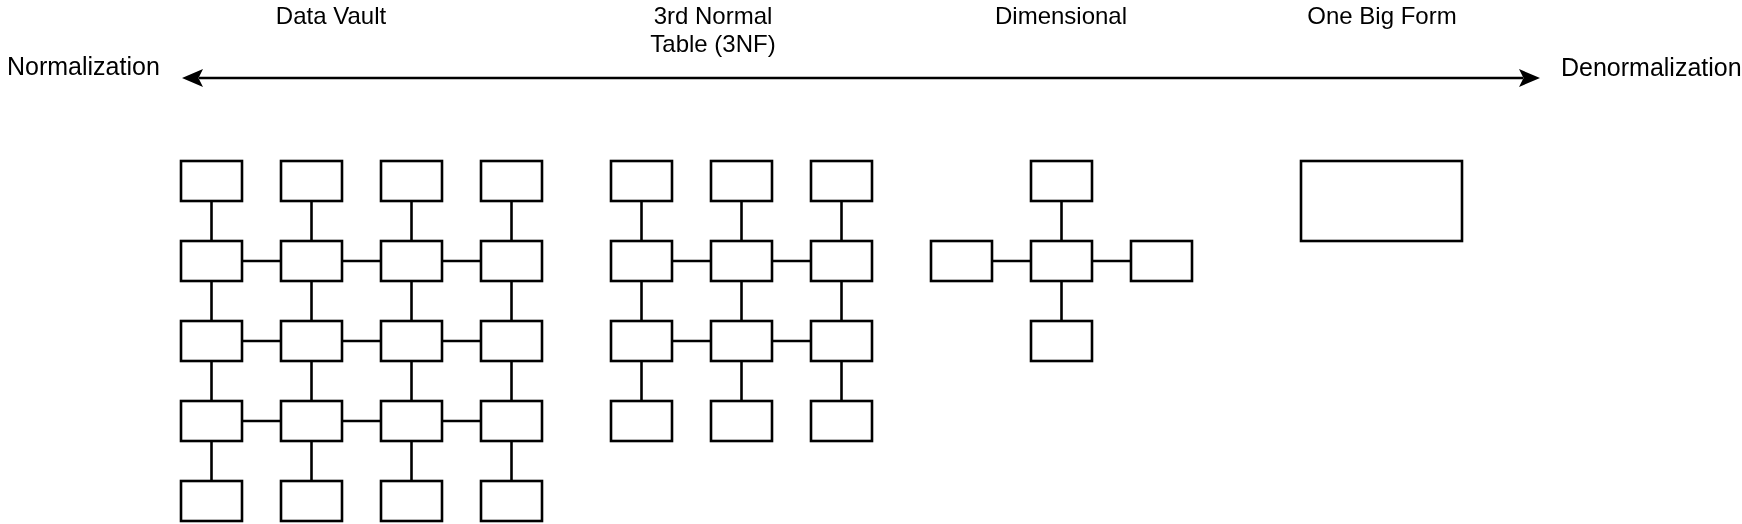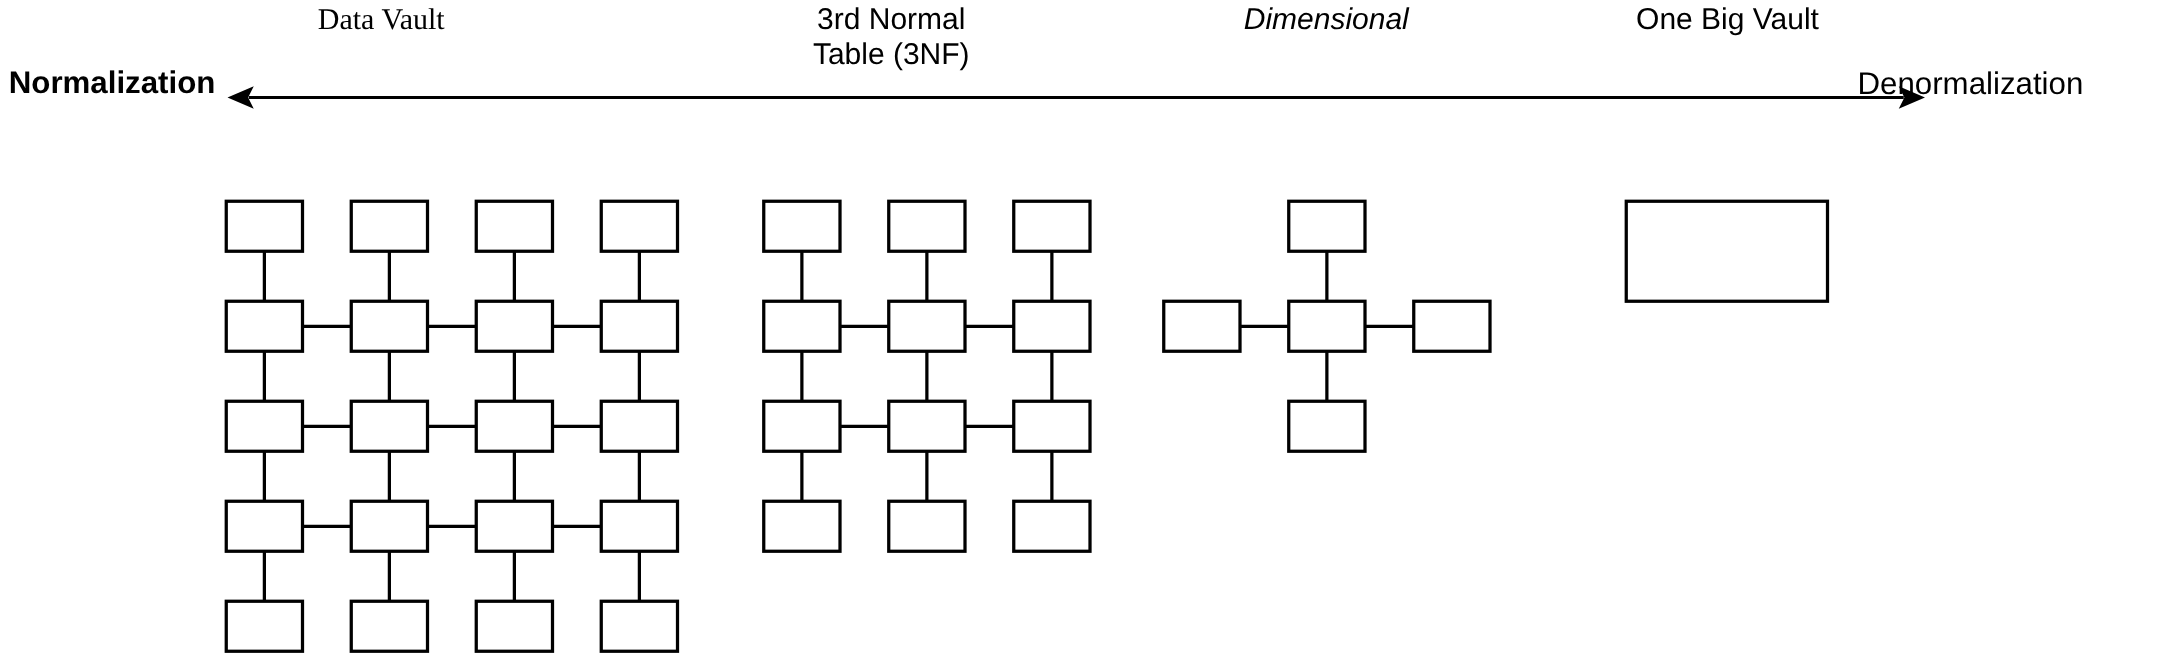--- a/index.html
+++ b/index.html
@@ -20,35 +20,35 @@
     left: 0;
     top: 0;
   }
   .axis-label {
     position: absolute;
     font-size: 25px;
     line-height: 29px;
     color: #000000;
     white-space: nowrap;
   }
-  #axis-label-left  { left: 7px;    top: 52px; font-weight: bold; }
-  #axis-label-right { left: 1486px; top: 53px; }
+  #axis-label-left  { left: 7px;    top: 52px; }
+  #axis-label-right { left: 1561px; top: 53px; }
   .approach-label {
     position: absolute;
     top: 2px;
     width: 300px;
     text-align: center;
     font-size: 24px;
     line-height: 28px;
     color: #000000;
     white-space: nowrap;
   }
-  #approach-label-dv   { left: 155px; font-family: Liberation Serif, serif;  }
+  #approach-label-dv   { left: 181px;  }
   #approach-label-3nf  { left: 563px;  }
-  #approach-label-dim  { left: 911px; font-style: italic;  }
+  #approach-label-dim  { left: 911px;  }
   #approach-label-obt  { left: 1232px; }
 </style>
 </head>
 <body>
 
 <div class="canvas">
 
   <svg id="diagram-svg" width="1742" height="524" viewBox="0 0 1742 524">
       <g>
         <line x1="199" y1="78" x2="1523" y2="78" stroke="#000000" stroke-width="2.5"></line>
@@ -156,16 +156,16 @@
   <div class="approach-label" id="approach-label-3nf">
     <div>3rd Normal</div>
     <div>Table (3NF)</div>
   </div>
 
   <div class="approach-label" id="approach-label-dim">
     <div>Dimensional</div>
   </div>
 
   <div class="approach-label" id="approach-label-obt">
-    <div>One Big Vault</div>
+    <div>One Big Form</div>
   </div>
 
 </div>
 
 </body></html>

